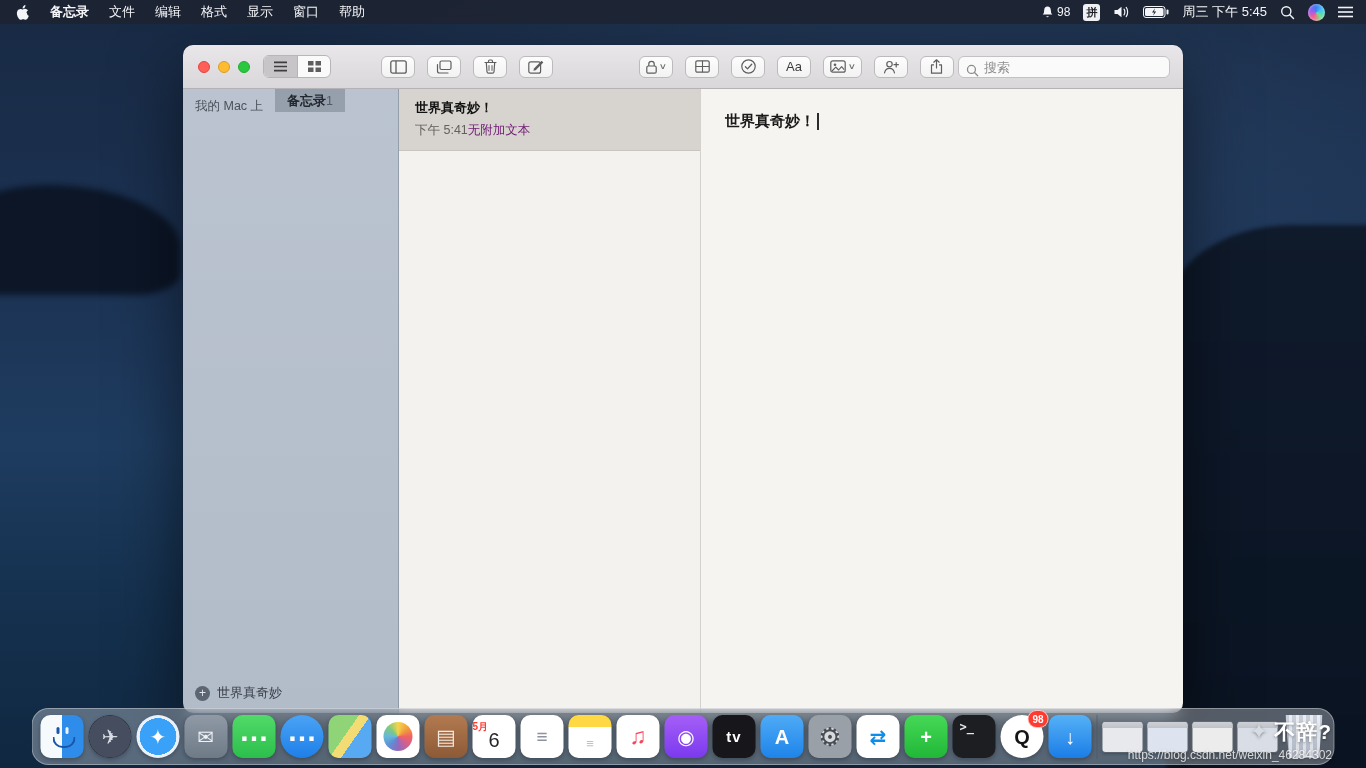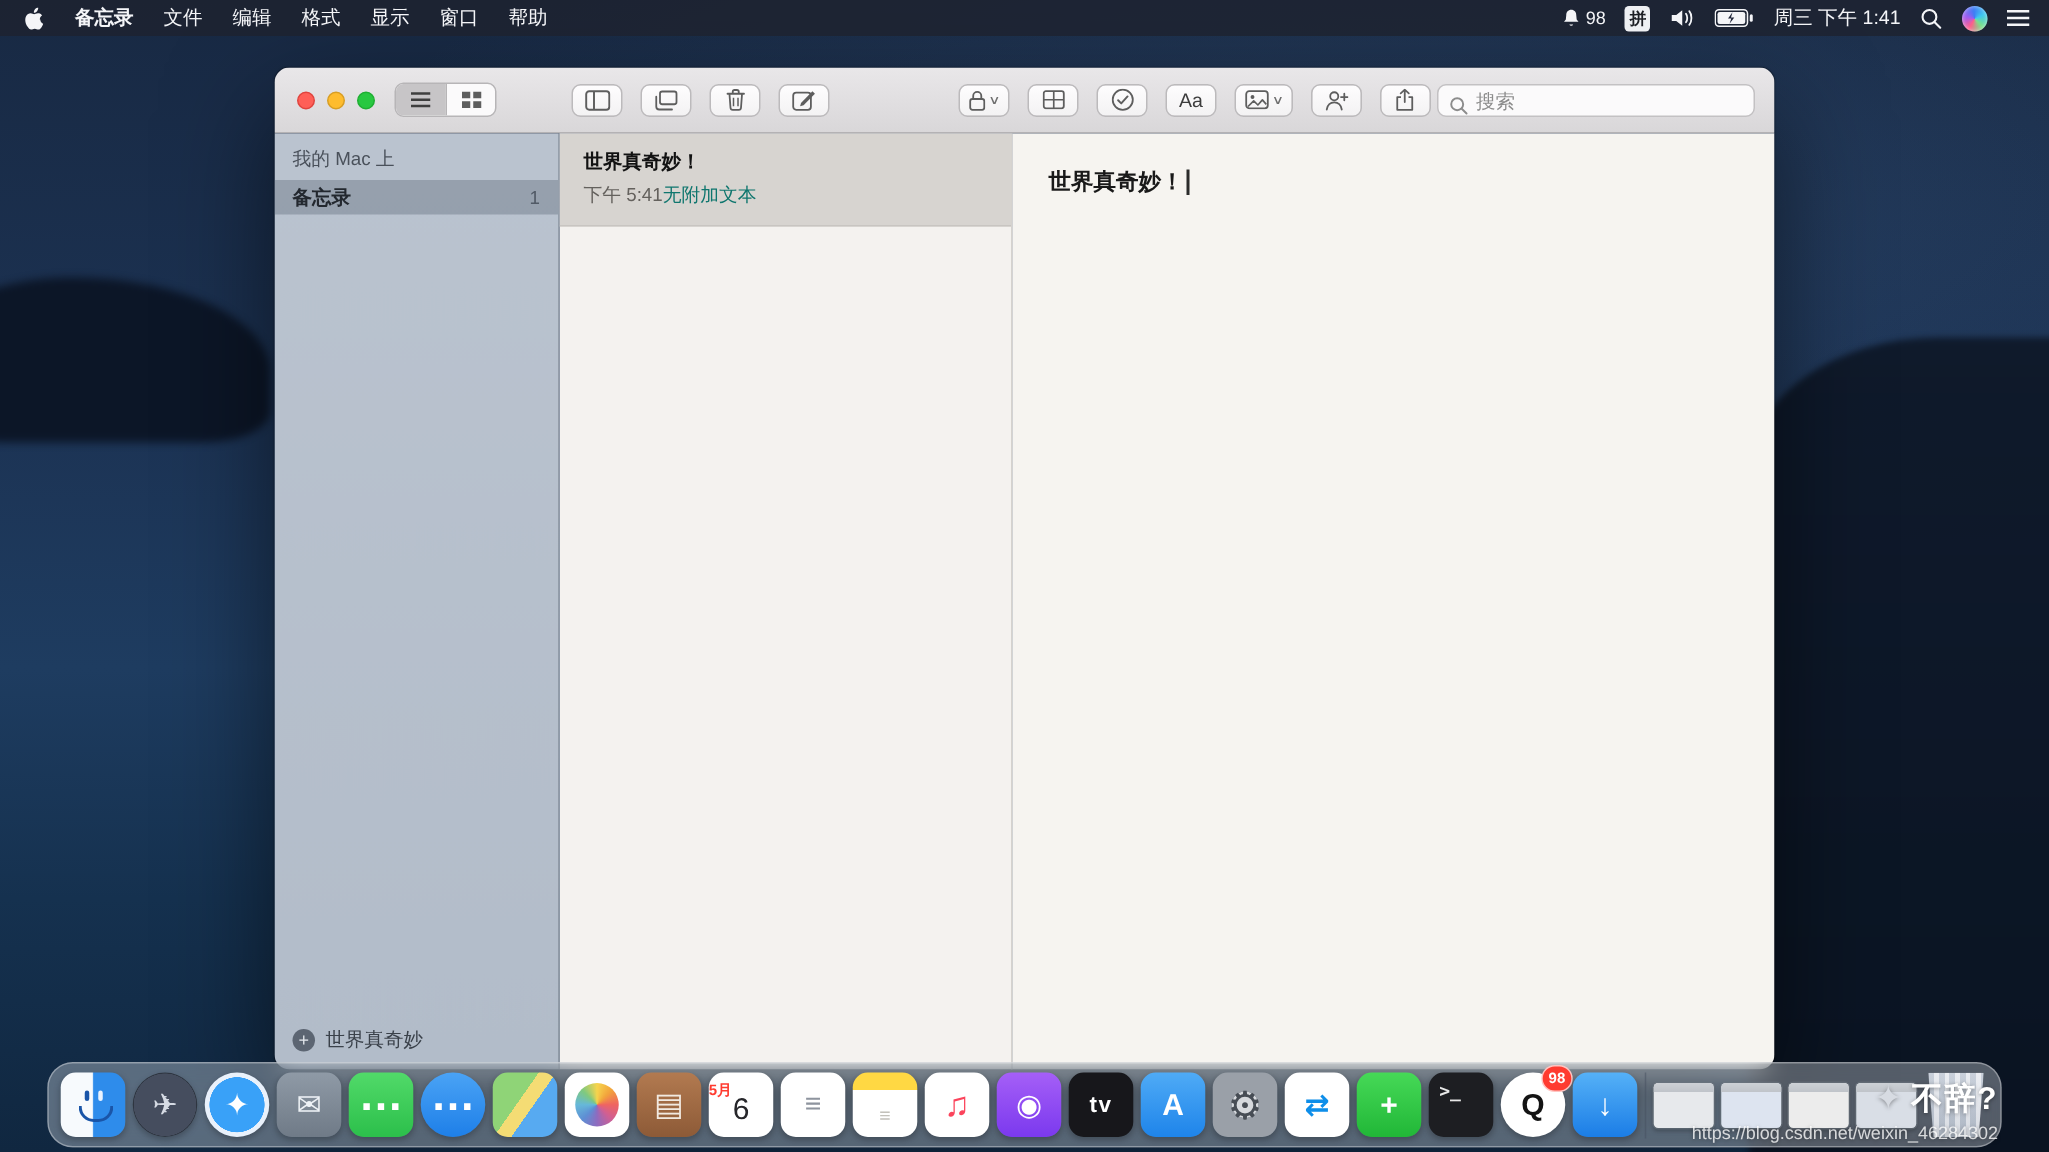--- a/index.html
+++ b/index.html
@@ -55,36 +55,36 @@
  background:linear-gradient(#fefdfe,#f3f2f3);display:flex;align-items:center;justify-content:center;
  color:#5e5e5e;cursor:default;gap:3px}
 .aa{font-size:13px;color:#3d3d3d}
 .chev{font-size:8px;color:#6e6e6e;line-height:1;transform:scaleX(1.4)}
 .searchfield{margin-left:auto;margin-right:13px;width:212px;height:22px;border:1px solid #c3c1c3;
  border-radius:6px;background:#fbfafb;display:flex;align-items:flex-end;gap:5px;padding:0 7px;
  color:#8c8c8c;font-size:13px}
 
 
 .wbody{flex:1;display:flex;min-height:0}
-.sidebar{width:190px;background:linear-gradient(180deg,#bac3cf,#b2bcc9);position:relative;
- border-right:1px solid rgba(40,50,65,.25);display:flex;flex-direction:column}
+.sidebar{width:216px;background:linear-gradient(180deg,#bac3cf,#b2bcc9);position:relative;
+ border-right:1px solid rgba(40,50,65,.25);display:flex;}
 .sb-header{font-size:12.5px;color:#4a515b;padding:9px 12px 5px}
 .sb-row{display:flex;align-items:center;height:23px;padding:0 12px;font-size:13px;color:#23282f}
 .sb-row.selected{background:rgba(92,102,118,.38);font-weight:bold}
 .sb-count{margin-left:auto;color:#515a66;font-weight:normal;font-size:12.5px}
 .sb-newfolder{position:absolute;bottom:11px;left:12px;display:flex;align-items:center;gap:7px;
  color:#3a414a;font-size:13px}
 .plus-circle{width:15px;height:15px;border-radius:50%;background:#5c6572;color:#e3e7ec;font-size:12px;
  display:flex;align-items:center;justify-content:center;line-height:1}
 .noteslist{width:302px;background:#f4f2ef;border-right:1px solid #d5d2ce;display:flex;flex-direction:column}
 .note-card{padding:10px 16px 11px;background:#d7d4d0;border-bottom:1px solid #c8c5c1}
 .note-title{font-size:13px;font-weight:bold;color:#121212}
 .note-sub{display:flex;margin-top:5px;font-size:12.5px}
 .note-time{color:#64615d}
-.note-preview{color:#0f766e}
+.note-preview{color:#701a75}
 .editor{flex:1;background:#f6f4f0;padding-top:10px;position:relative}
 .ed-date{text-align:center;font-size:12px;color:#918f8a}
 .ed-body{margin:13px 0 0 24px;font-size:15px;font-weight:bold;color:#191919;display:flex;align-items:center}
 .caret{width:1.5px;height:17px;background:#2b2b2b;margin-left:2px}
 
 
 .dock{position:absolute;left:50%;transform:translateX(-50%);bottom:3px;height:57px;z-index:40;
  background:rgba(232,236,242,.34);border:1px solid rgba(255,255,255,.35);border-radius:17px;
  display:flex;align-items:center;gap:5px;padding:0 8px;backdrop-filter:blur(8px)}
 .dock-icon{width:43px;height:43px;border-radius:10px;position:relative;flex:0 0 auto;
@@ -185,21 +185,21 @@
           </svg>
       </div>
       <div data-name="battery-icon">
         <svg width="26" height="12" viewBox="0 0 26 12">
             <rect x="0.5" y="0.5" width="21.5" height="11" rx="2.5" stroke="#f4f5f8" fill="none"></rect>
             <rect x="2" y="2" width="18.5" height="8" rx="1.5" fill="#f4f5f8"></rect>
             <rect x="23.5" y="3.5" width="2" height="5" rx="1" fill="#f4f5f8"></rect>
             <path d="M12 2.2 9 6.4h2.2L10 9.8l3.2-4.2h-2.2z" fill="#20263a"></path>
           </svg>
       </div>
-      <div class="clock" data-name="menubar-clock">周三 下午 1:41</div>
+      <div class="clock" data-name="menubar-clock">周三 下午 5:45</div>
       <div data-name="spotlight-icon">
         <svg width="15" height="15" viewBox="0 0 15 15">
             <circle cx="6.3" cy="6.3" r="4.6" stroke="#f4f5f8" fill="none" stroke-width="1.4"></circle>
             <line x1="9.8" y1="9.8" x2="13.5" y2="13.5" stroke="#f4f5f8" stroke-width="1.4" stroke-linecap="round"></line>
           </svg>
       </div>
       <div class="siri" data-name="siri-icon"></div>
       <div data-name="notification-center-icon">
         <svg width="15" height="12" viewBox="0 0 15 12">
             <line x1="0" y1="1.5" x2="15" y2="1.5" stroke="#f4f5f8" stroke-width="1.6"></line>

